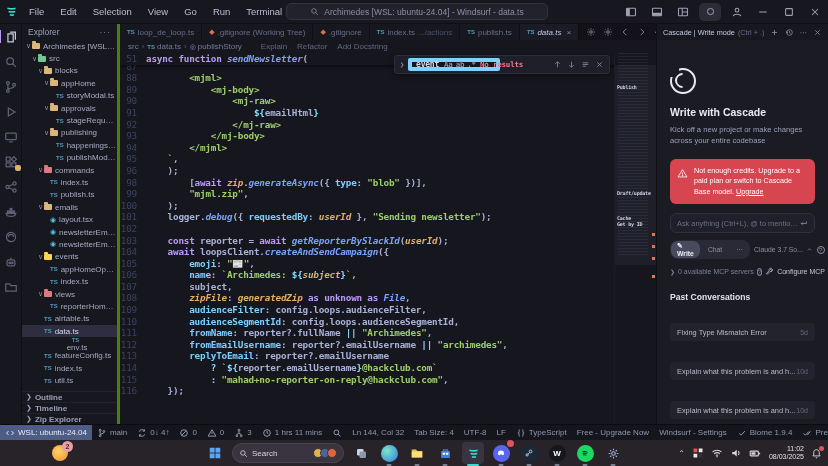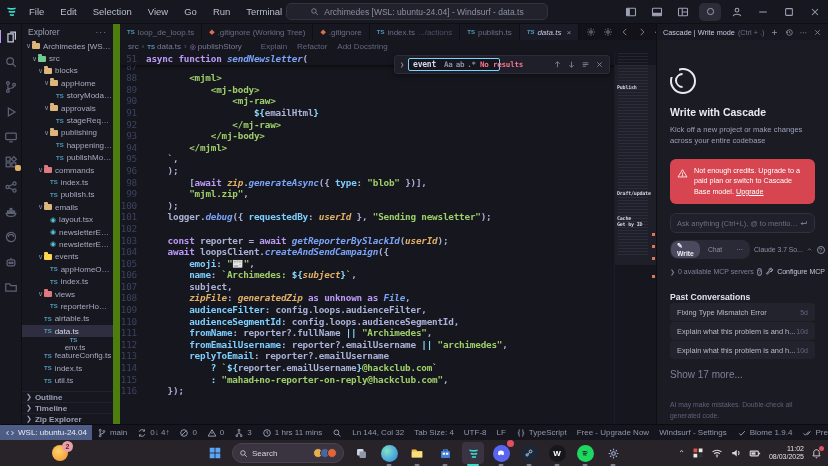--- a/index.html
+++ b/index.html
@@ -23,21 +23,21 @@
   .main { display:flex; height:400px; }
 
   
   .actbar { width:22px; background:#17171f; display:flex; flex-direction:column; align-items:center; padding-top:6px; gap:11px; border-right:1px solid #0e0e14; }
   .act { color:#5d6275; position:relative; display:flex; }
   .act.active { color:#c8cde0; }
   .act.active:before { content:""; position:absolute; left:-5px; top:0; width:2px; height:13px; background:#bb9af7; }
   .act .badge-dot { position:absolute; right:-3px; bottom:-2px; width:6px; height:6px; background:#e0af68; border-radius:2px; }
 
   
-  .sidebar { width:98px; background:#17171f; border-right:7px solid #4d7c0f; display:flex; flex-direction:column; overflow:hidden; }
+  .sidebar { width:98px; background:#17171f; border-right:3px solid #4d7c0f; display:flex; flex-direction:column; overflow:hidden; }
   .sb-head { height:16px; display:flex; align-items:center; padding:0 6px; color:#9aa0b5; font-size:8.5px; flex:0 0 auto; }
   .sb-head .dots { margin-left:auto; letter-spacing:1px; color:#7c descr; }
   .tree { flex:1; overflow:hidden; font-size:8px; color:#a6abc0; }
   .trow { height:12.4px; display:flex; align-items:center; white-space:nowrap; overflow:hidden; cursor:default; }
   .trow.sel { background:#2e2e40; color:#d5d9ea; }
   .trow .chev { width:7px; font-size:7px; color:#8a8fa3; flex:0 0 auto; text-align:center; }
   .trow .fic { flex:0 0 auto; margin-right:3px; display:flex; }
   .ts-badge { font-size:6px; font-weight:bold; color:#519aba; }
   .react-badge { font-size:7px; color:#58c4dc; }
   .folder-glyph { width:8px; height:6px; border-radius:1px; position:relative; }
@@ -63,21 +63,21 @@
   .codelines { margin-top:-4px; }
   .line { height:11.6px; display:flex; white-space:pre; }
   .line .num { width:26px; flex:0 0 auto; text-align:right; padding-right:9px; color:#3b4261; font-weight:400; }
   .tk.k { color:#bb9af7; } .tk.f { color:#7aa2f7; font-style:italic; }
   .tk.s { color:#9ece6a; } .tk.p { color:#7dcfff; }
   .tk.v { color:#e0af68; font-style:italic; } .tk.o { color:#89ddff; }
   .tk.w { color:#a9b1d6; }
 
   
   .findw { position:absolute; z-index:5; top:2px; right:46px; width:216px; height:19px; background:#1f1f2a; border:1px solid #2c2c3a; border-radius:3px; display:flex; align-items:center; padding:0 5px; gap:4px; box-shadow:0 2px 5px rgba(0,0,0,.4); font-size:7.5px; color:#8a8fa3; }
-  .findw .fld { background:#15151d; border:1px solid #7dd3fc; height:13px; flex:0 0 92px; display:flex; align-items:center; padding:0 4px; color:#d5d9ea; font-size:8px; border-radius:2px; gap:14px; }
+  .findw .fld { background:#15151d; border:4px solid #7dd3fc; height:13px; flex:0 0 92px; display:flex; align-items:center; padding:0 4px; color:#d5d9ea; font-size:8px; border-radius:2px; gap:14px; }
   .findw .opts { display:flex; gap:3px; margin-left:-60px; }
   .findw .nores { color:#f7768e; font-size:7.5px; }
   .findw .nav { display:flex; gap:5px; margin-left:auto; }
 
   
   .minimap { position:absolute; top:0; right:0; bottom:0; width:42px; background:#16161e; border-left:1px solid #1c1c26; z-index:4; }
   .mm-code { position:absolute; inset:0 8px 0 3px;
      background:repeating-linear-gradient(to bottom, rgba(120,130,170,.28) 0 1px, transparent 1px 3px);
      -webkit-mask-image:linear-gradient(to bottom,#000 0 55%,transparent 55% 100%);
      mask-image:linear-gradient(to bottom,#000 0 55%,transparent 55% 100%); opacity:.5; }
@@ -103,21 +103,21 @@
   .cs-input .ret { margin-left:auto; color:#8a8fa3; }
   .cs-tools { margin-top:7px; display:flex; align-items:center; gap:4px; font-size:6.8px; color:#8a8fa3; }
   .pillgrp { display:flex; align-items:center; background:#2a2a36; border-radius:8px; padding:1px; gap:2px; }
   .pill { padding:1px 6px; border-radius:7px; }
   .pill.on { background:#4a4a5e; color:#eceef5; font-weight:bold; }
   .cs-model { margin-left:auto; display:flex; align-items:center; gap:3px; white-space:nowrap; }
   .cs-ticons { display:flex; gap:4px; align-items:center; }
   .cs-mcp { margin-top:8px; display:flex; align-items:center; gap:3px; font-size:7px; color:#7c819a; white-space:nowrap; }
   .cs-mcp .cfg { margin-left:auto; display:flex; gap:3px; color:#c3c7d6; align-items:center; }
   .cs-past { margin-top:16px; font-size:8.6px; font-weight:bold; color:#dfe2ee; }
-  .convo { margin-top:1px; height:18px; background:#23232e; border-radius:4px; display:flex; align-items:center; padding:0 7px; font-size:7.4px; color:#b8bcc9; }
+  .convo { margin-top:21px; height:18px; background:#23232e; border-radius:4px; display:flex; align-items:center; padding:0 7px; font-size:7.4px; color:#b8bcc9; }
   .convo .age { margin-left:auto; color:#62677e; font-size:7px; }
   .showmore { margin-top:10px; font-size:10px; color:#7c819a; }
   .cs-foot { margin-top:20px; font-size:6.8px; line-height:1.5; color:#5d6277; }
 
   
   .statusbar { height:16px; background:#15151d; border-top:1px solid #0b0b10; display:flex; align-items:center; font-size:8px; color:#9297ac; padding-right:4px; }
   .seg { display:flex; align-items:center; gap:3px; padding:0 5px; height:100%; white-space:nowrap; }
   .seg svg.ic { width:10px; height:10px; stroke-width:1.6; }
   .seg.remote { background:#4e5d85; color:#e8ebf5;align-items:center; }
   .sb-right { margin-left:auto; display:flex; height:100%; }

